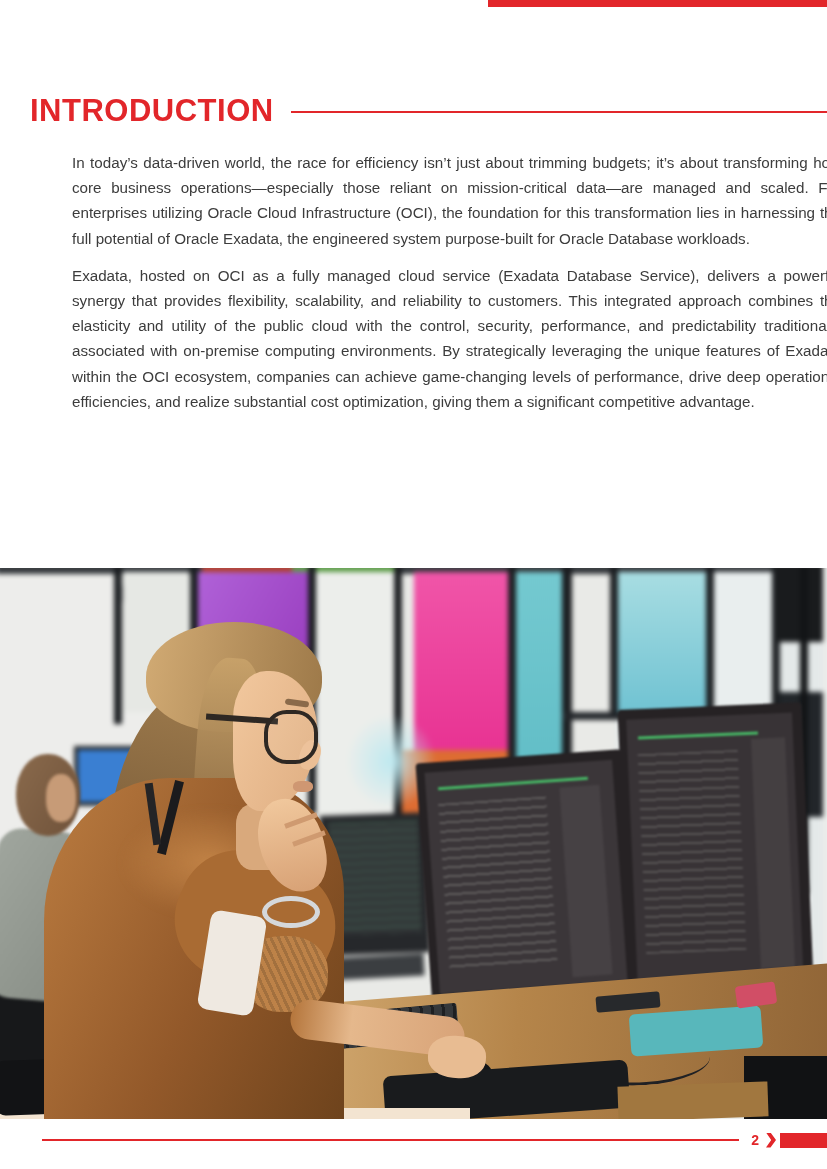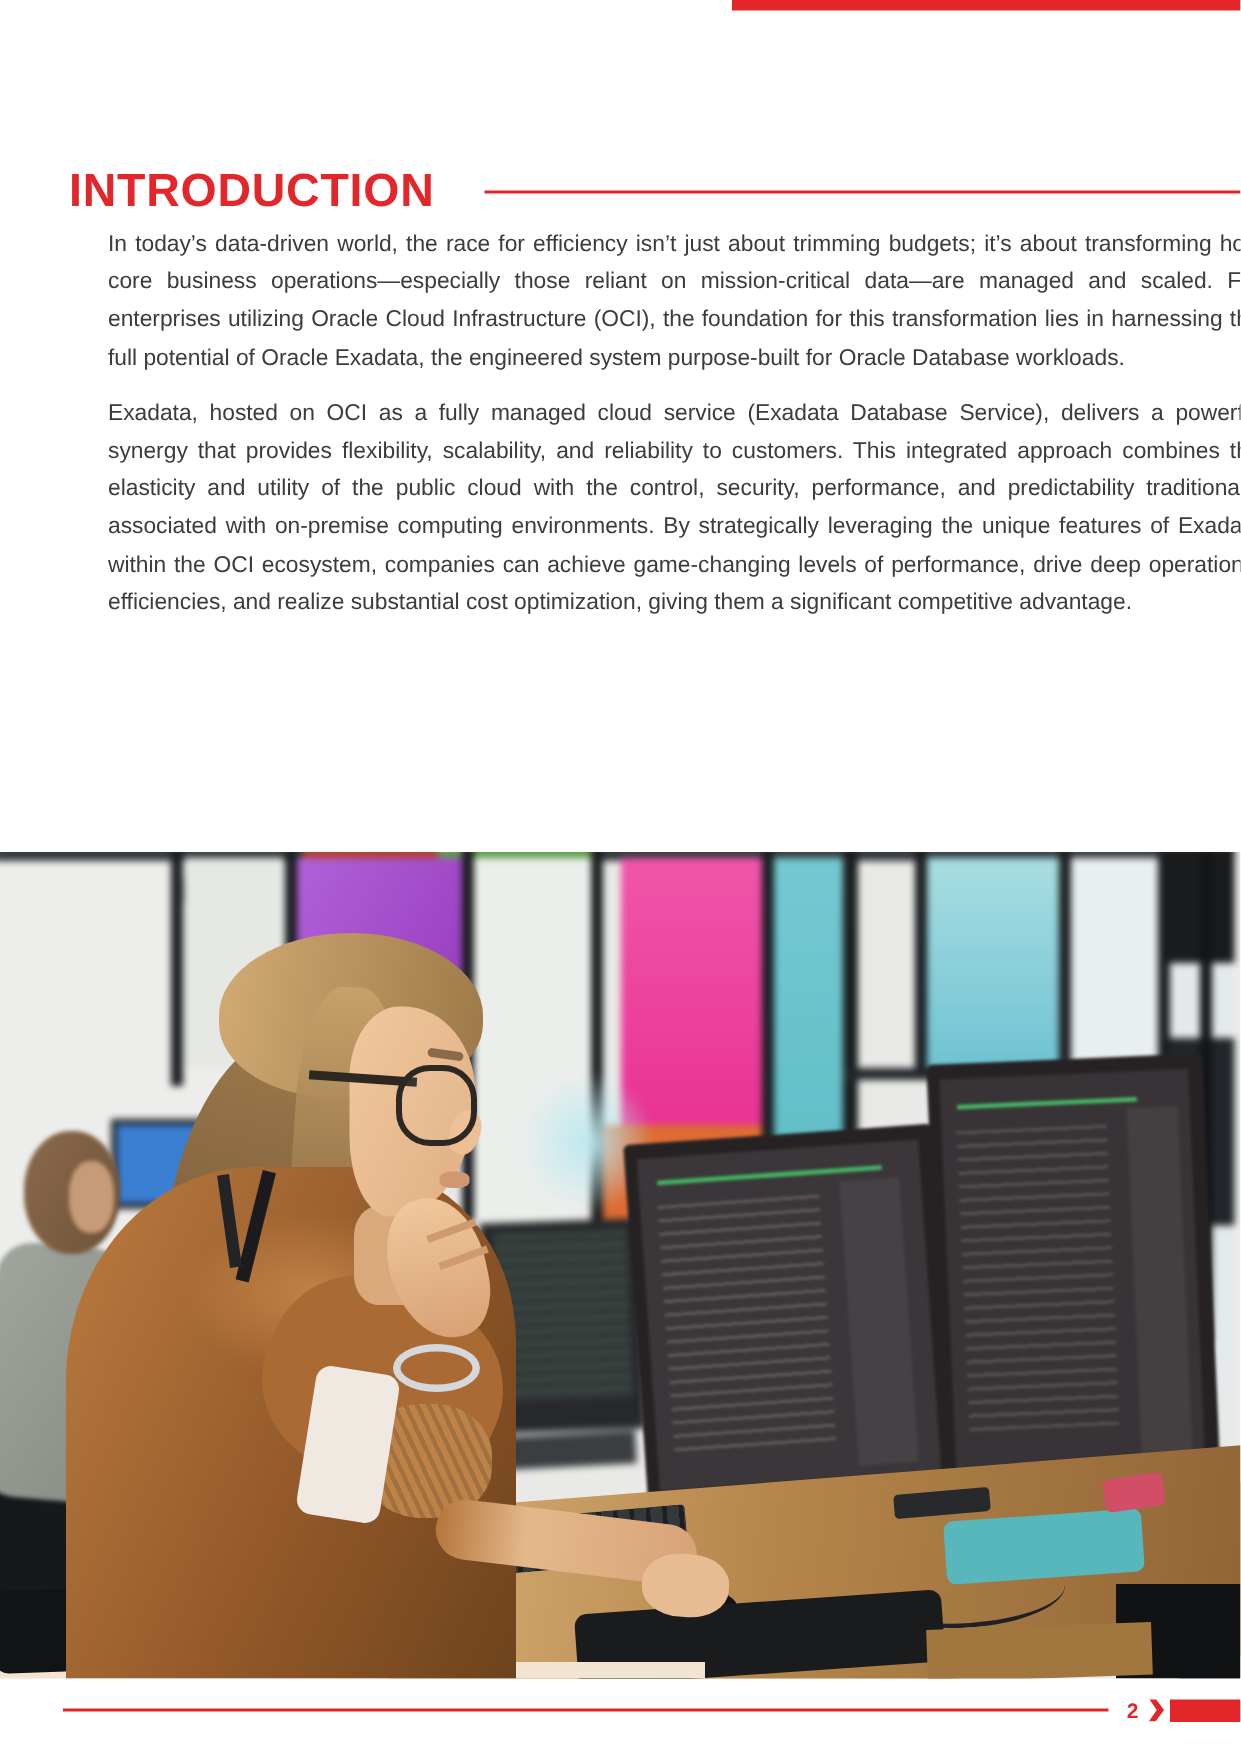--- a/index.html
+++ b/index.html
@@ -3,21 +3,21 @@
 <meta charset="utf-8">
 <style>
   html,body{margin:0;padding:0;}
   body{width:827px;height:1169px;background:#ffffff;font-family:"Liberation Sans",sans-serif;position:relative;overflow:hidden;}
   .page{position:absolute;inset:0;background:#ffffff;}
   :root{--accent:#e2262a;}
 
   .top-accent{position:absolute;left:488px;top:0;width:339px;height:7px;background:var(--accent);}
 
   header.hd{position:absolute;left:30px;right:0;top:94px;display:flex;align-items:center;}
-  h1.title{margin:16px;font-size:31px;line-height:34px;font-weight:bold;letter-spacing:.5px;color:var(--accent);text-align:right;}
+  h1.title{margin:0;font-size:31px;line-height:34px;font-weight:bold;letter-spacing:.5px;color:var(--accent);text-align:right;}
   .hd-rule{flex:1;height:2px;background:var(--accent);margin-left:17px;margin-top:2px;}
 
   main.copy{position:absolute;left:30px;width:769px;top:150px;color:#3c3c3c;font-size:15.2px;line-height:25.2px;text-align:justify;margin-left:42px;}
   main.copy p{margin:0 0 12px 0;}
 
   .photo{position:absolute;left:0;top:568px;width:827px;height:551px;margin:0;overflow:hidden;background:#ecedeb;}
   .ph{position:absolute;}
   .bgwrap{position:absolute;inset:-4px;filter:blur(2.5px);}
   .midwrap{position:absolute;inset:0;filter:blur(1px);}
   .fgwrap{position:absolute;inset:0;}

